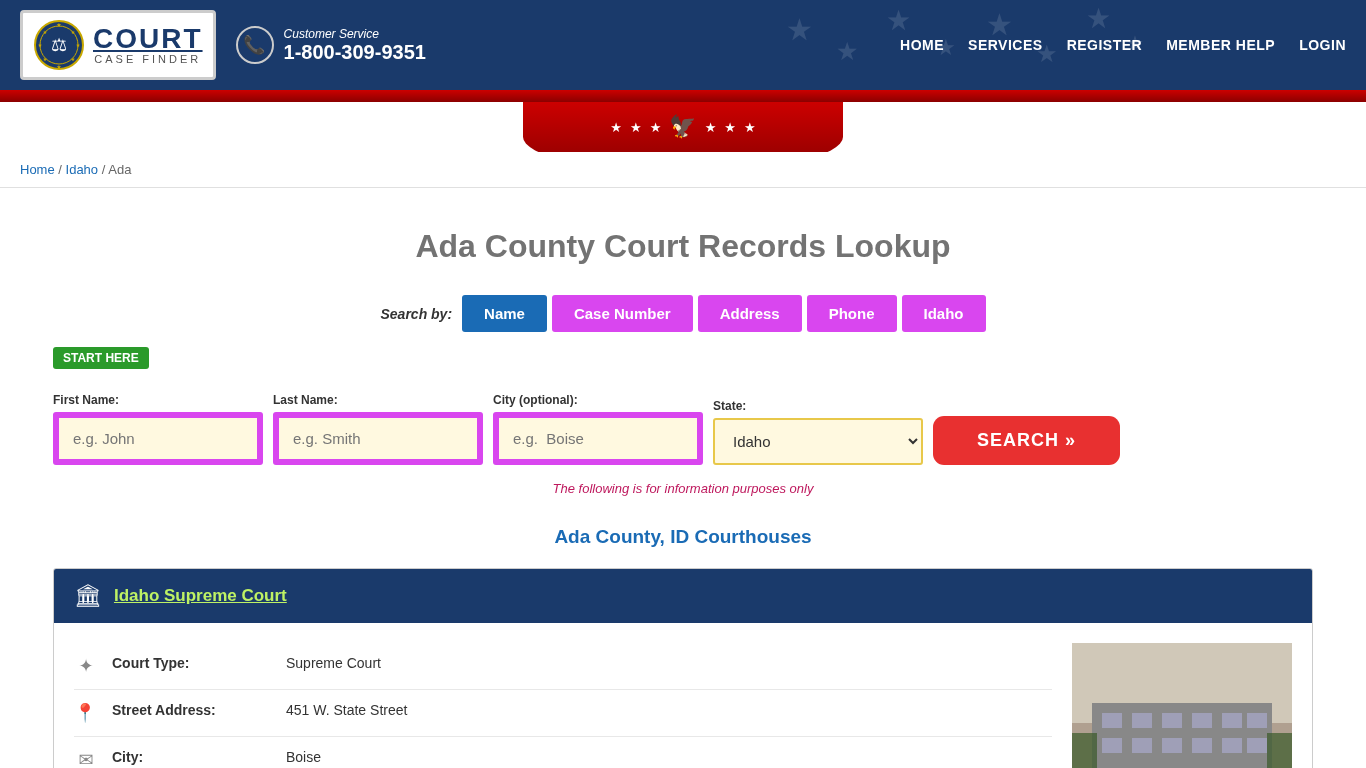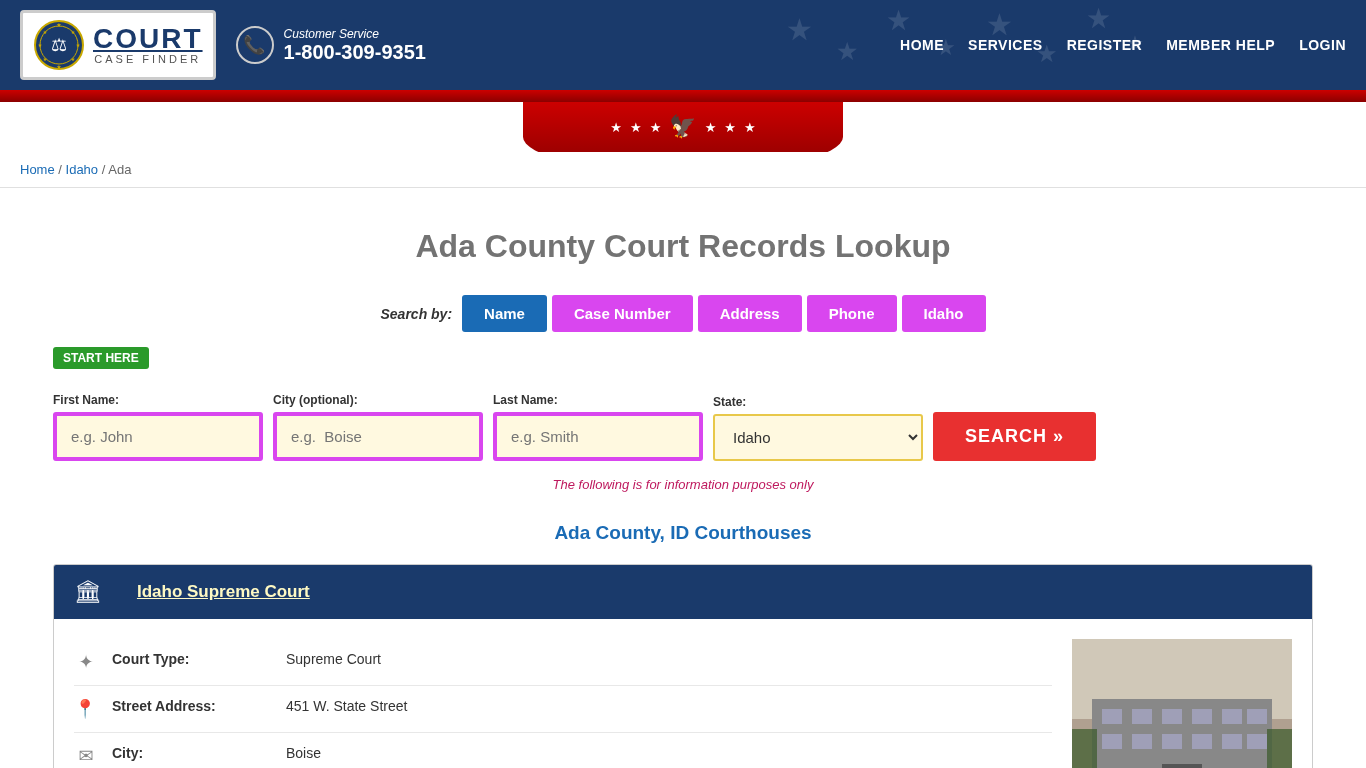--- a/index.html
+++ b/index.html
@@ -226,21 +226,21 @@
       display: flex;
       flex-direction: column;
       gap: 5px;
     }
     .form-group label {
       font-size: 12px;
       font-weight: 700;
       text-align: left;
     }
     .form-input {
-      border: 4px solid #d946ef;
+      border: 6px solid #d946ef;
       background: #fff9e0;
       padding: 12px 14px;
       font-size: 15px;
       border-radius: 3px;
       color: #1d4ed8;
       width: 210px;
     }
     .form-select {
       border: 2px solid #e8c84a;
       background: #fff9e0;
@@ -248,25 +248,25 @@
       font-size: 15px;
       border-radius: 3px;
       color: #333;
       width: 210px;
       appearance: auto;
     }
     .search-btn {
       background: #e83030;
       color: #fff;
       border: none;
-      padding: 14px 32px;
+      padding: 14px 44px;
       font-size: 18px;
       font-weight: 900;
       cursor: pointer;
-      border-radius: 3px;
+      border-radius: 11px;
       letter-spacing: 1px;
     }
 
     .info-note {
       font-style: italic;
       color: #be185d;
       font-size: 13px;
       margin-top: 16px;
     }
 
@@ -290,25 +290,24 @@
       color: #fff;
       padding: 14px 20px;
       display: flex;
       align-items: center;
       gap: 12px;
     }
     .courthouse-header-icon {
       font-size: 22px;
     }
     .courthouse-header a {
-      color: #fef9c3;
+      color: #bef264;
       text-decoration: underline;
       font-size: 17px;
       font-weight: 700;
-      margin-left: 23px;
     }
     .courthouse-body {
       padding: 20px;
       display: flex;
       gap: 20px;
     }
     .courthouse-details {
       flex: 1;
     }
     .detail-row {
@@ -447,26 +446,26 @@
     </div>
 
     <div style="text-align:left;">
       <span class="start-here-badge">START HERE</span>
       <div class="form-row">
         <div class="form-group">
           <label>First Name:</label>
           <input class="form-input" type="text" placeholder="e.g. John" style="">
         </div>
         <div class="form-group">
+          <label>Last Name:</label>
+          <input class="form-input" type="text" placeholder="e.g. Smith" style="">
+        </div>
+        <div class="form-group">
           <label>City (optional):</label>
           <input class="form-input" type="text" placeholder="e.g.  Boise" style="">
-        </div>
-        <div class="form-group">
-          <label>Last Name:</label>
-          <input class="form-input" type="text" placeholder="e.g. Smith" style="">
         </div>
         <div class="form-group">
           <label>State:</label>
           <select class="form-select">
             <option>Idaho</option>
             <option>Alabama</option>
             <option>Alaska</option>
             <option>Arizona</option>
           </select>
         </div>

